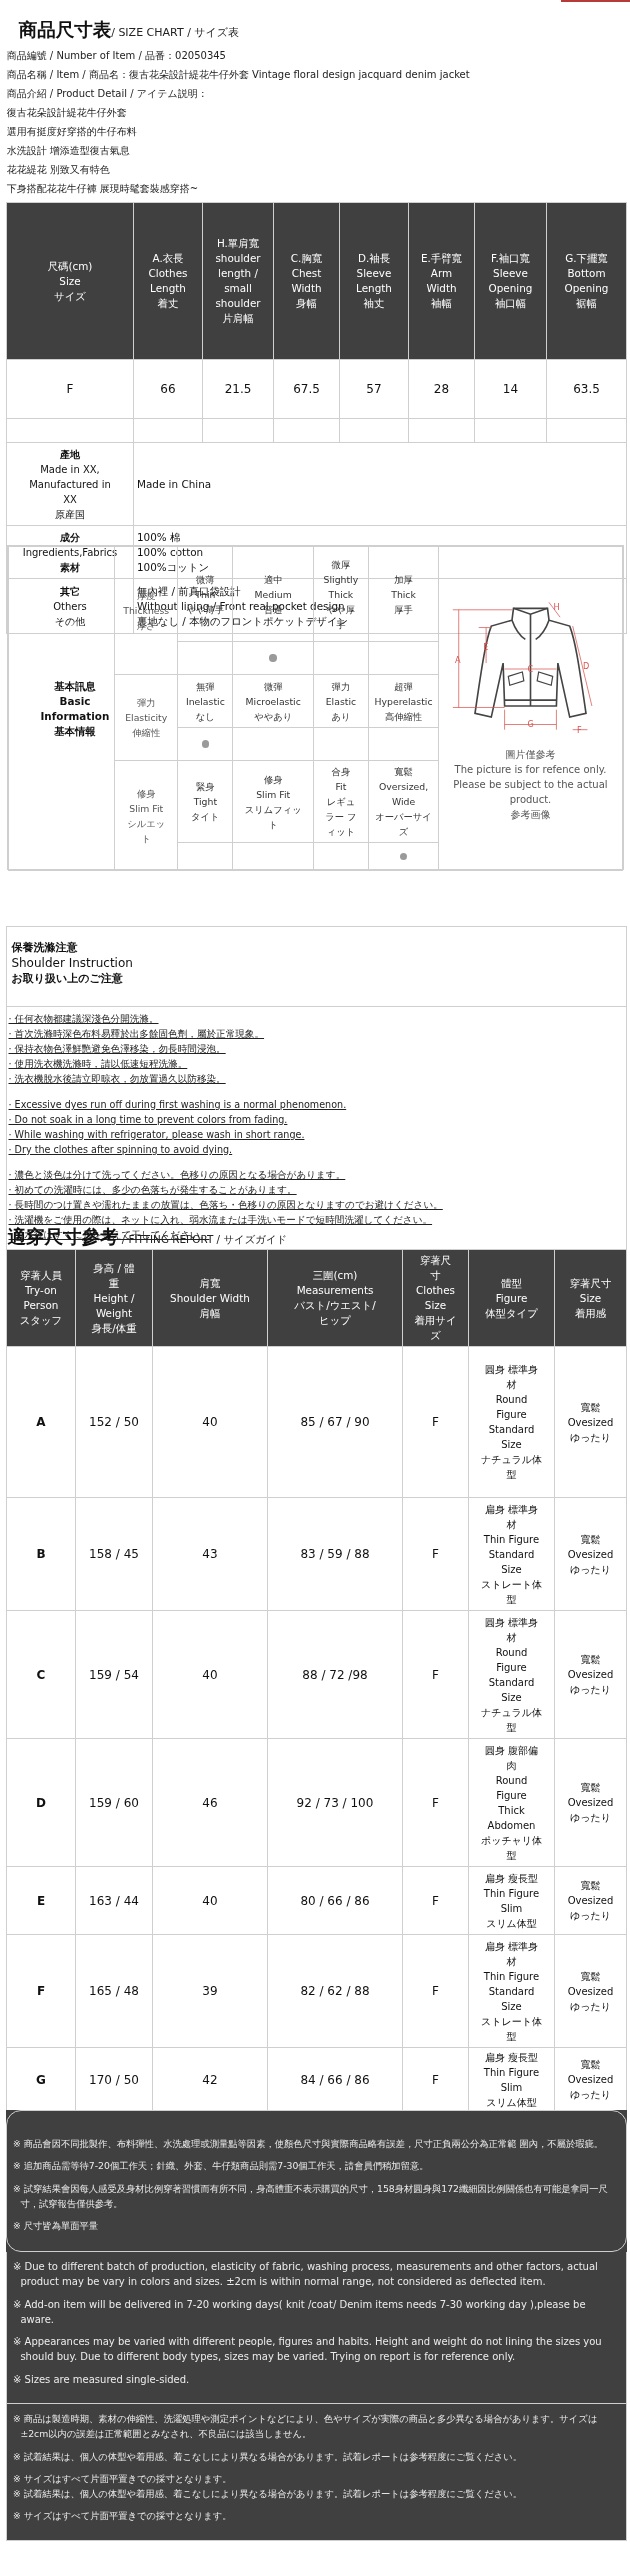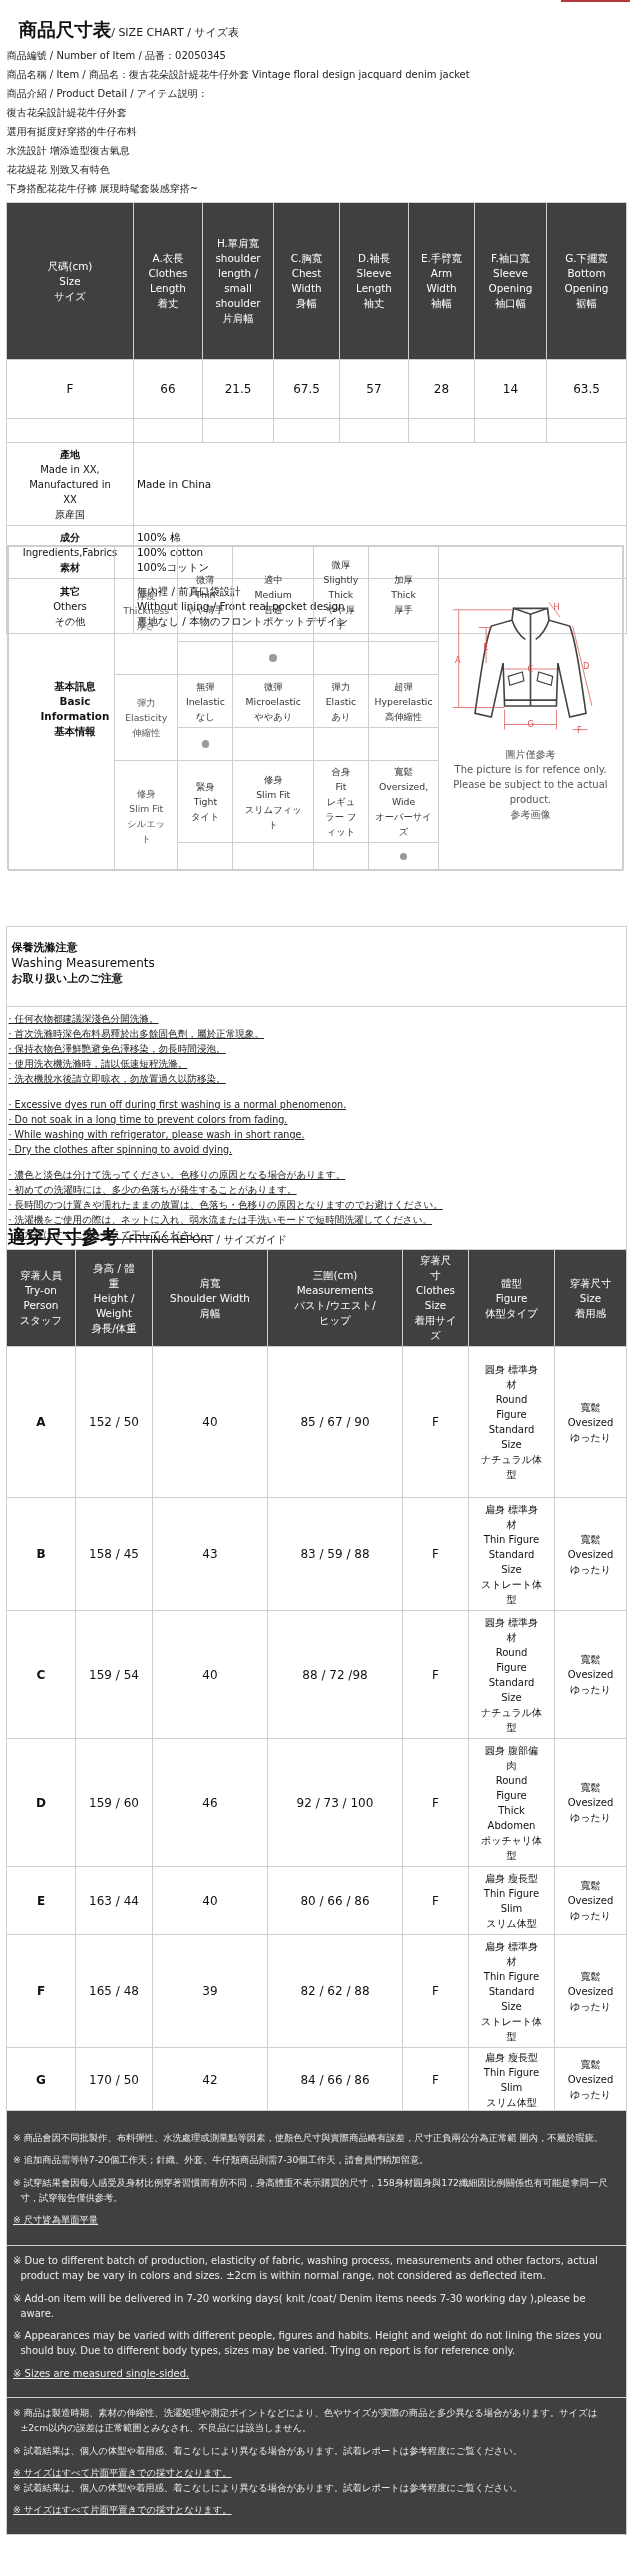--- a/index.html
+++ b/index.html
@@ -44,21 +44,21 @@
   .fit-table { position:absolute; left:6px; top:1249px; width:621px; }
   .fit-table th, .fit-table td { border:0.7px solid #cfcfcf; text-align:center; vertical-align:middle; font-weight:normal; }
   .fit-table th { background:#404040; color:#fff; font-size:10.4px; line-height:15px; height:96px; padding:0 1.5px; }
   .fit-table td { font-size:12px; color:#111; }
   .fit-table td.person { font-weight:bold; }
   .fit-table td.figure-cell, .fit-table td.feel-cell { font-size:10px; line-height:15px; padding:1.5px; }
 
   .notes { position:absolute; left:6px; top:2110px; width:621px; background:#404040; color:#ececec; }
   .notes .block { border:0.7px solid #cfcfcf; padding:7.4px 6px 7.4px 3px; box-sizing:border-box; }
   .notes .n { font-size:9.3px; line-height:15px; padding-left:10.4px; text-indent:-7.4px; margin:0 0 7.4px 0; }
-  .notes .n.tight { margin-bottom:0;text-decoration:underline; }
+  .notes .n.tight { margin-bottom:0; }
   .notes .n.en { font-size:10px; }
 </style>
 </head>
 <body>
 
 <div class="topbar"></div>
 
 <div class="header">
   <div class="title-line">
     <span class="title-big">商品尺寸表</span><span class="title-sub">/ SIZE CHART / サイズ表</span>
@@ -339,21 +339,21 @@
       <td></td>
       <td><span class="dot"></span></td>
     </tr>
   </tbody>
     </table>
 </div>
 
 <div class="wash">
   <div class="head">
     <div>保養洗滌注意</div>
-    <div class="en">Washing Measurements</div>
+    <div class="en">Shoulder Instruction</div>
     <div>お取り扱い上のご注意</div>
   </div>
   <div class="body">
     <div class="l">· 任何衣物都建議深淺色分開洗滌。</div>
     <div class="l">· 首次洗滌時深色布料易釋於出多餘固色劑，屬於正常現象。</div>
     <div class="l">· 保持衣物色澤鮮艷避免色澤移染，勿長時間浸泡。</div>
     <div class="l">· 使用洗衣機洗滌時，請以低速短程洗滌。</div>
     <div class="l">· 洗衣機脫水後請立即晾衣，勿放置過久以防移染。</div>
     <div class="gap"></div>
     <div class="l">· Excessive dyes run off during first washing is a normal phenomenon.</div>
@@ -566,21 +566,21 @@
     <td class="feel-cell">
       <div>寬鬆</div>
       <div>Ovesized</div>
       <div>ゆったり</div>
     </td>
   </tr>
 </tbody>
   </table>
 
 <div class="notes">
-  <div class="block" style="padding-top:19px;">
+  <div class="block" style="padding-top:25px;border-radius:15px;">
     <p class="n">※ 商品會因不同批製作、布料彈性、水洗處理或測量點等因素，使顏色尺寸與實際商品略有誤差，尺寸正負兩公分為正常範 圍內，不屬於瑕疵。</p>
     <p class="n">※ 追加商品需等待7-20個工作天；針織、外套、牛仔類商品則需7-30個工作天，請會員們稍加留意。</p>
     <p class="n">※ 試穿結果會因每人感受及身材比例穿著習慣而有所不同，身高體重不表示購買的尺寸，158身材圓身與172纖細因比例關係也有可能是拿同一尺寸，試穿報告僅供參考。</p>
     <p class="n tight" style="margin-bottom:10.4px">※ 尺寸皆為單面平量</p>
   </div>
   <div class="block" style="border-top:none;">
     <p class="n en">※ Due to different batch of production, elasticity of fabric, washing process, measurements and other factors, actual product may be vary in colors and sizes. ±2cm is within normal range, not considered as deflected item.</p>
     <p class="n en">※ Add-on item will be delivered in 7-20 working days( knit /coat/ Denim items needs 7-30 working day ),please be aware.</p>
     <p class="n en">※ Appearances may be varied with different people, figures and habits. Height and weight do not lining the sizes you should buy. Due to different body types, sizes may be varied. Trying on report is for reference only.</p>
     <p class="n en tight" style="margin-bottom:9px">※ Sizes are measured single-sided.</p>

